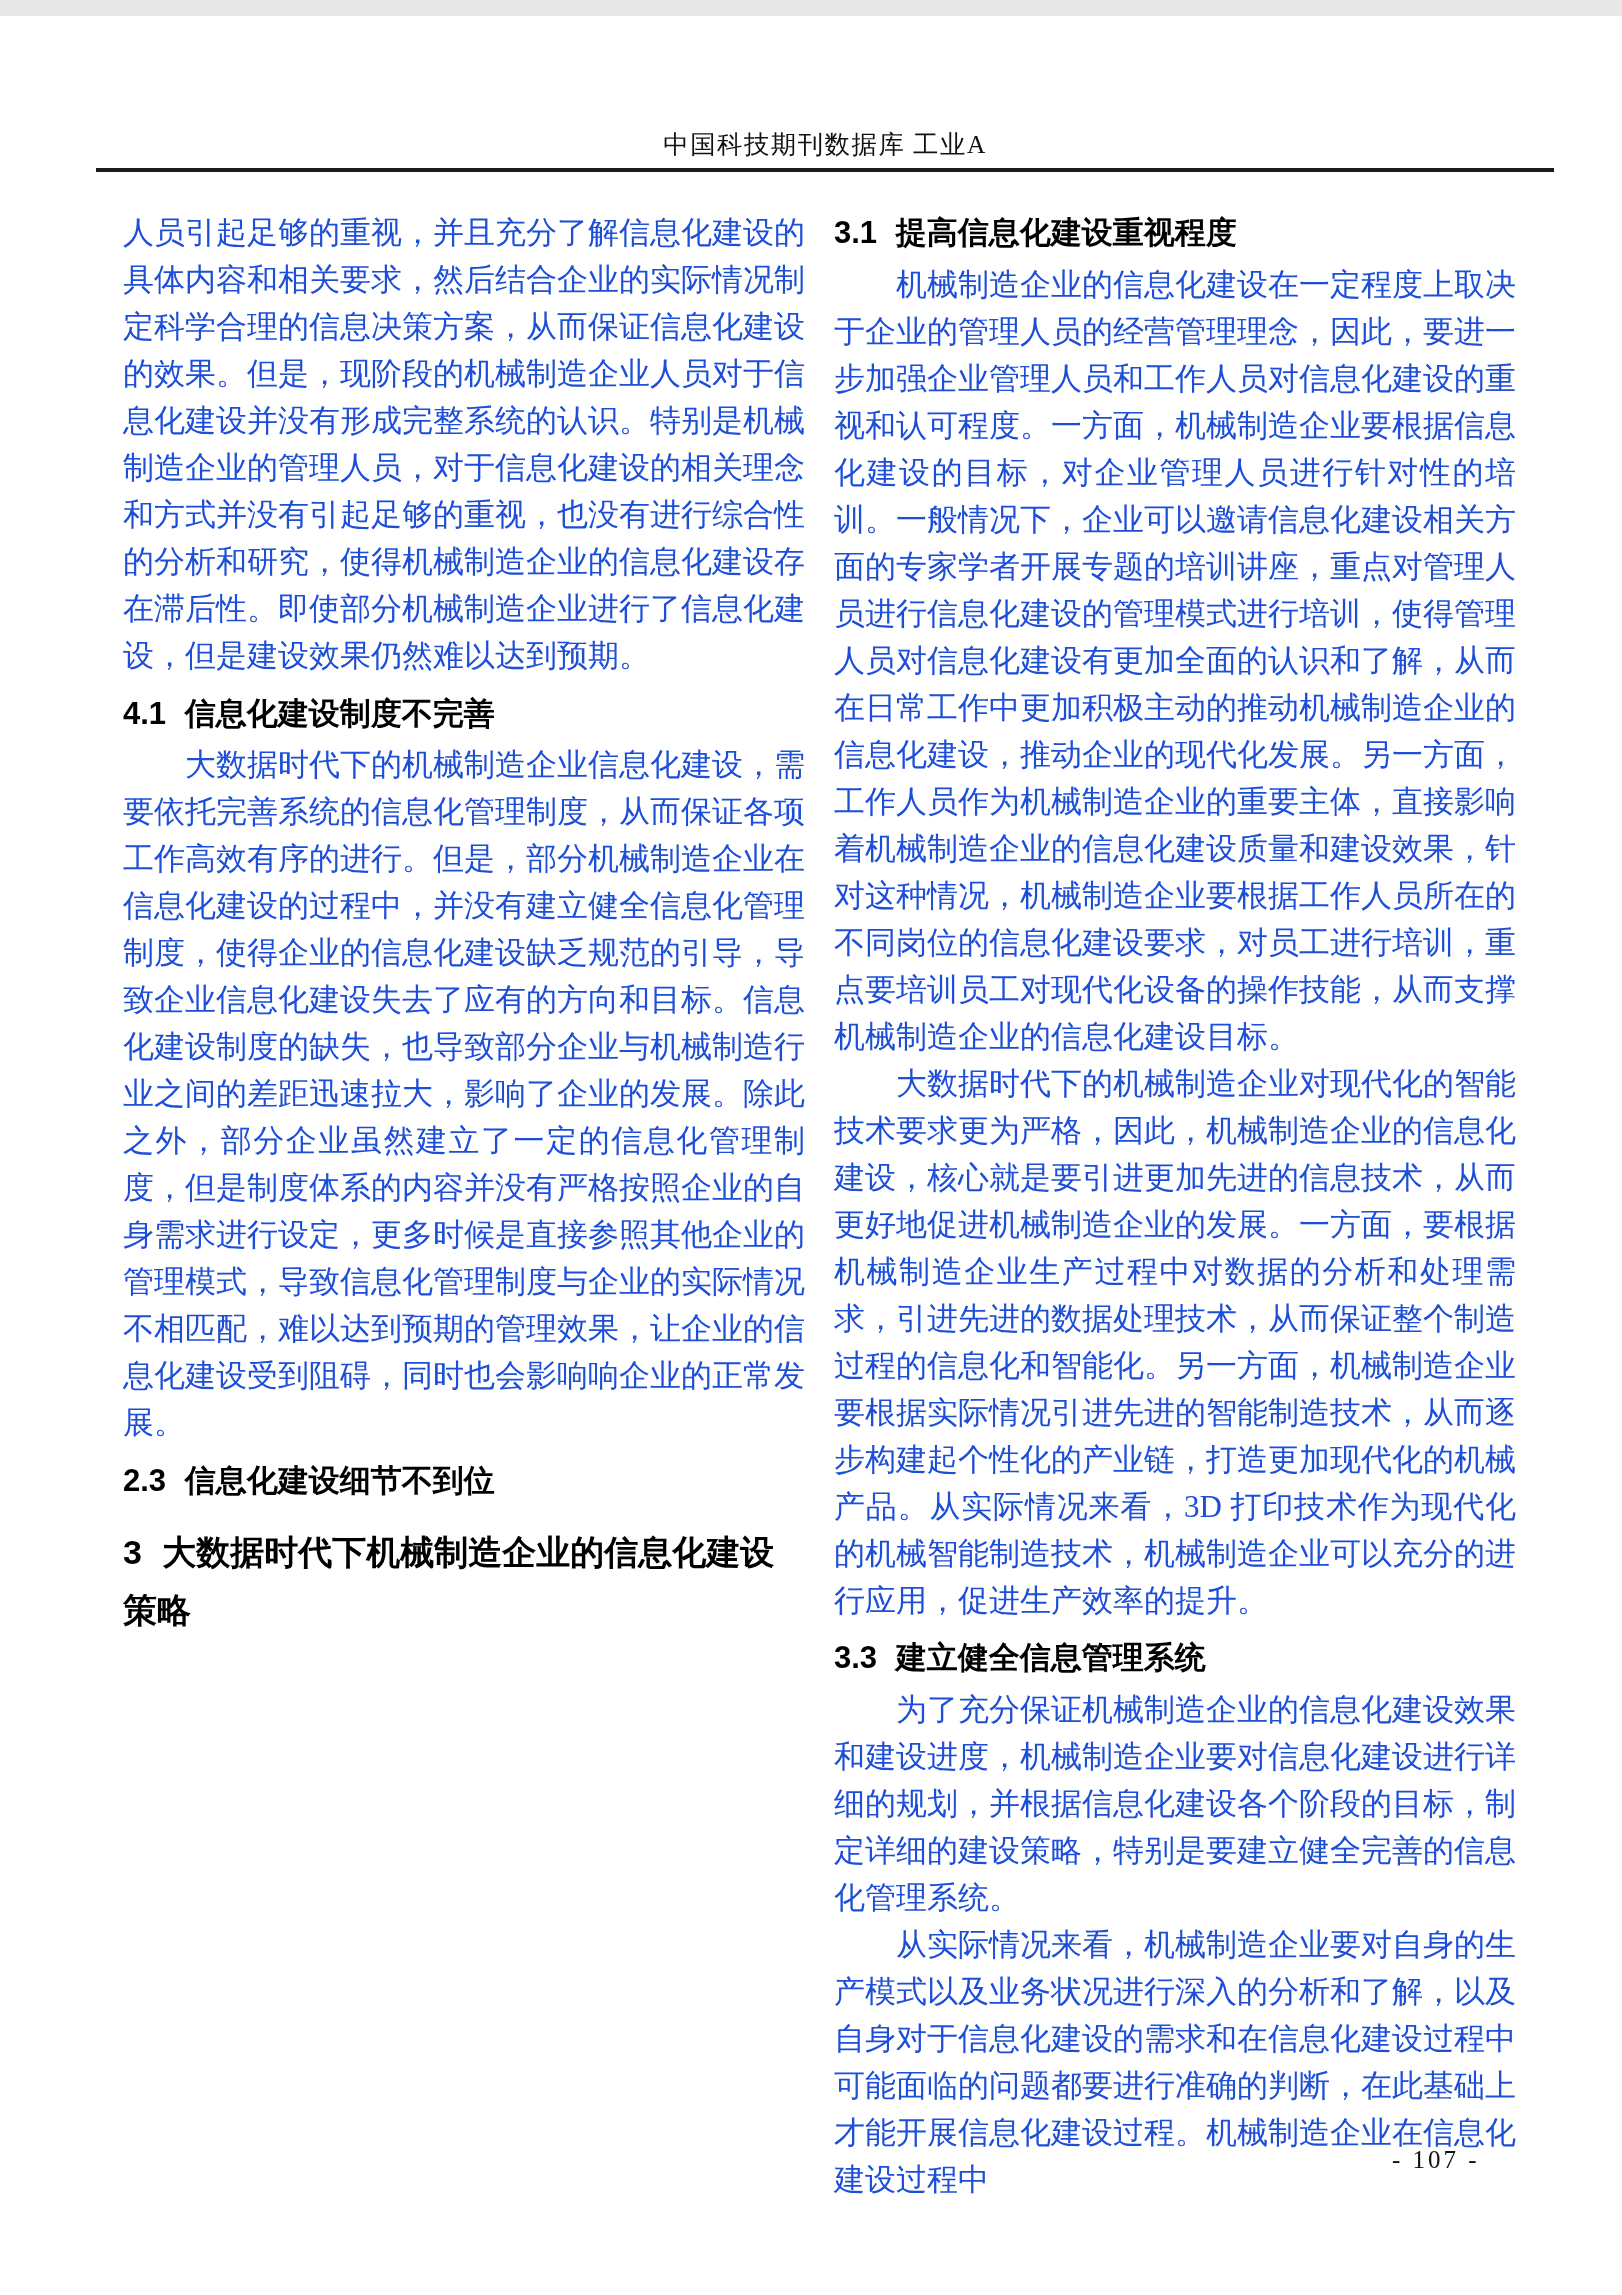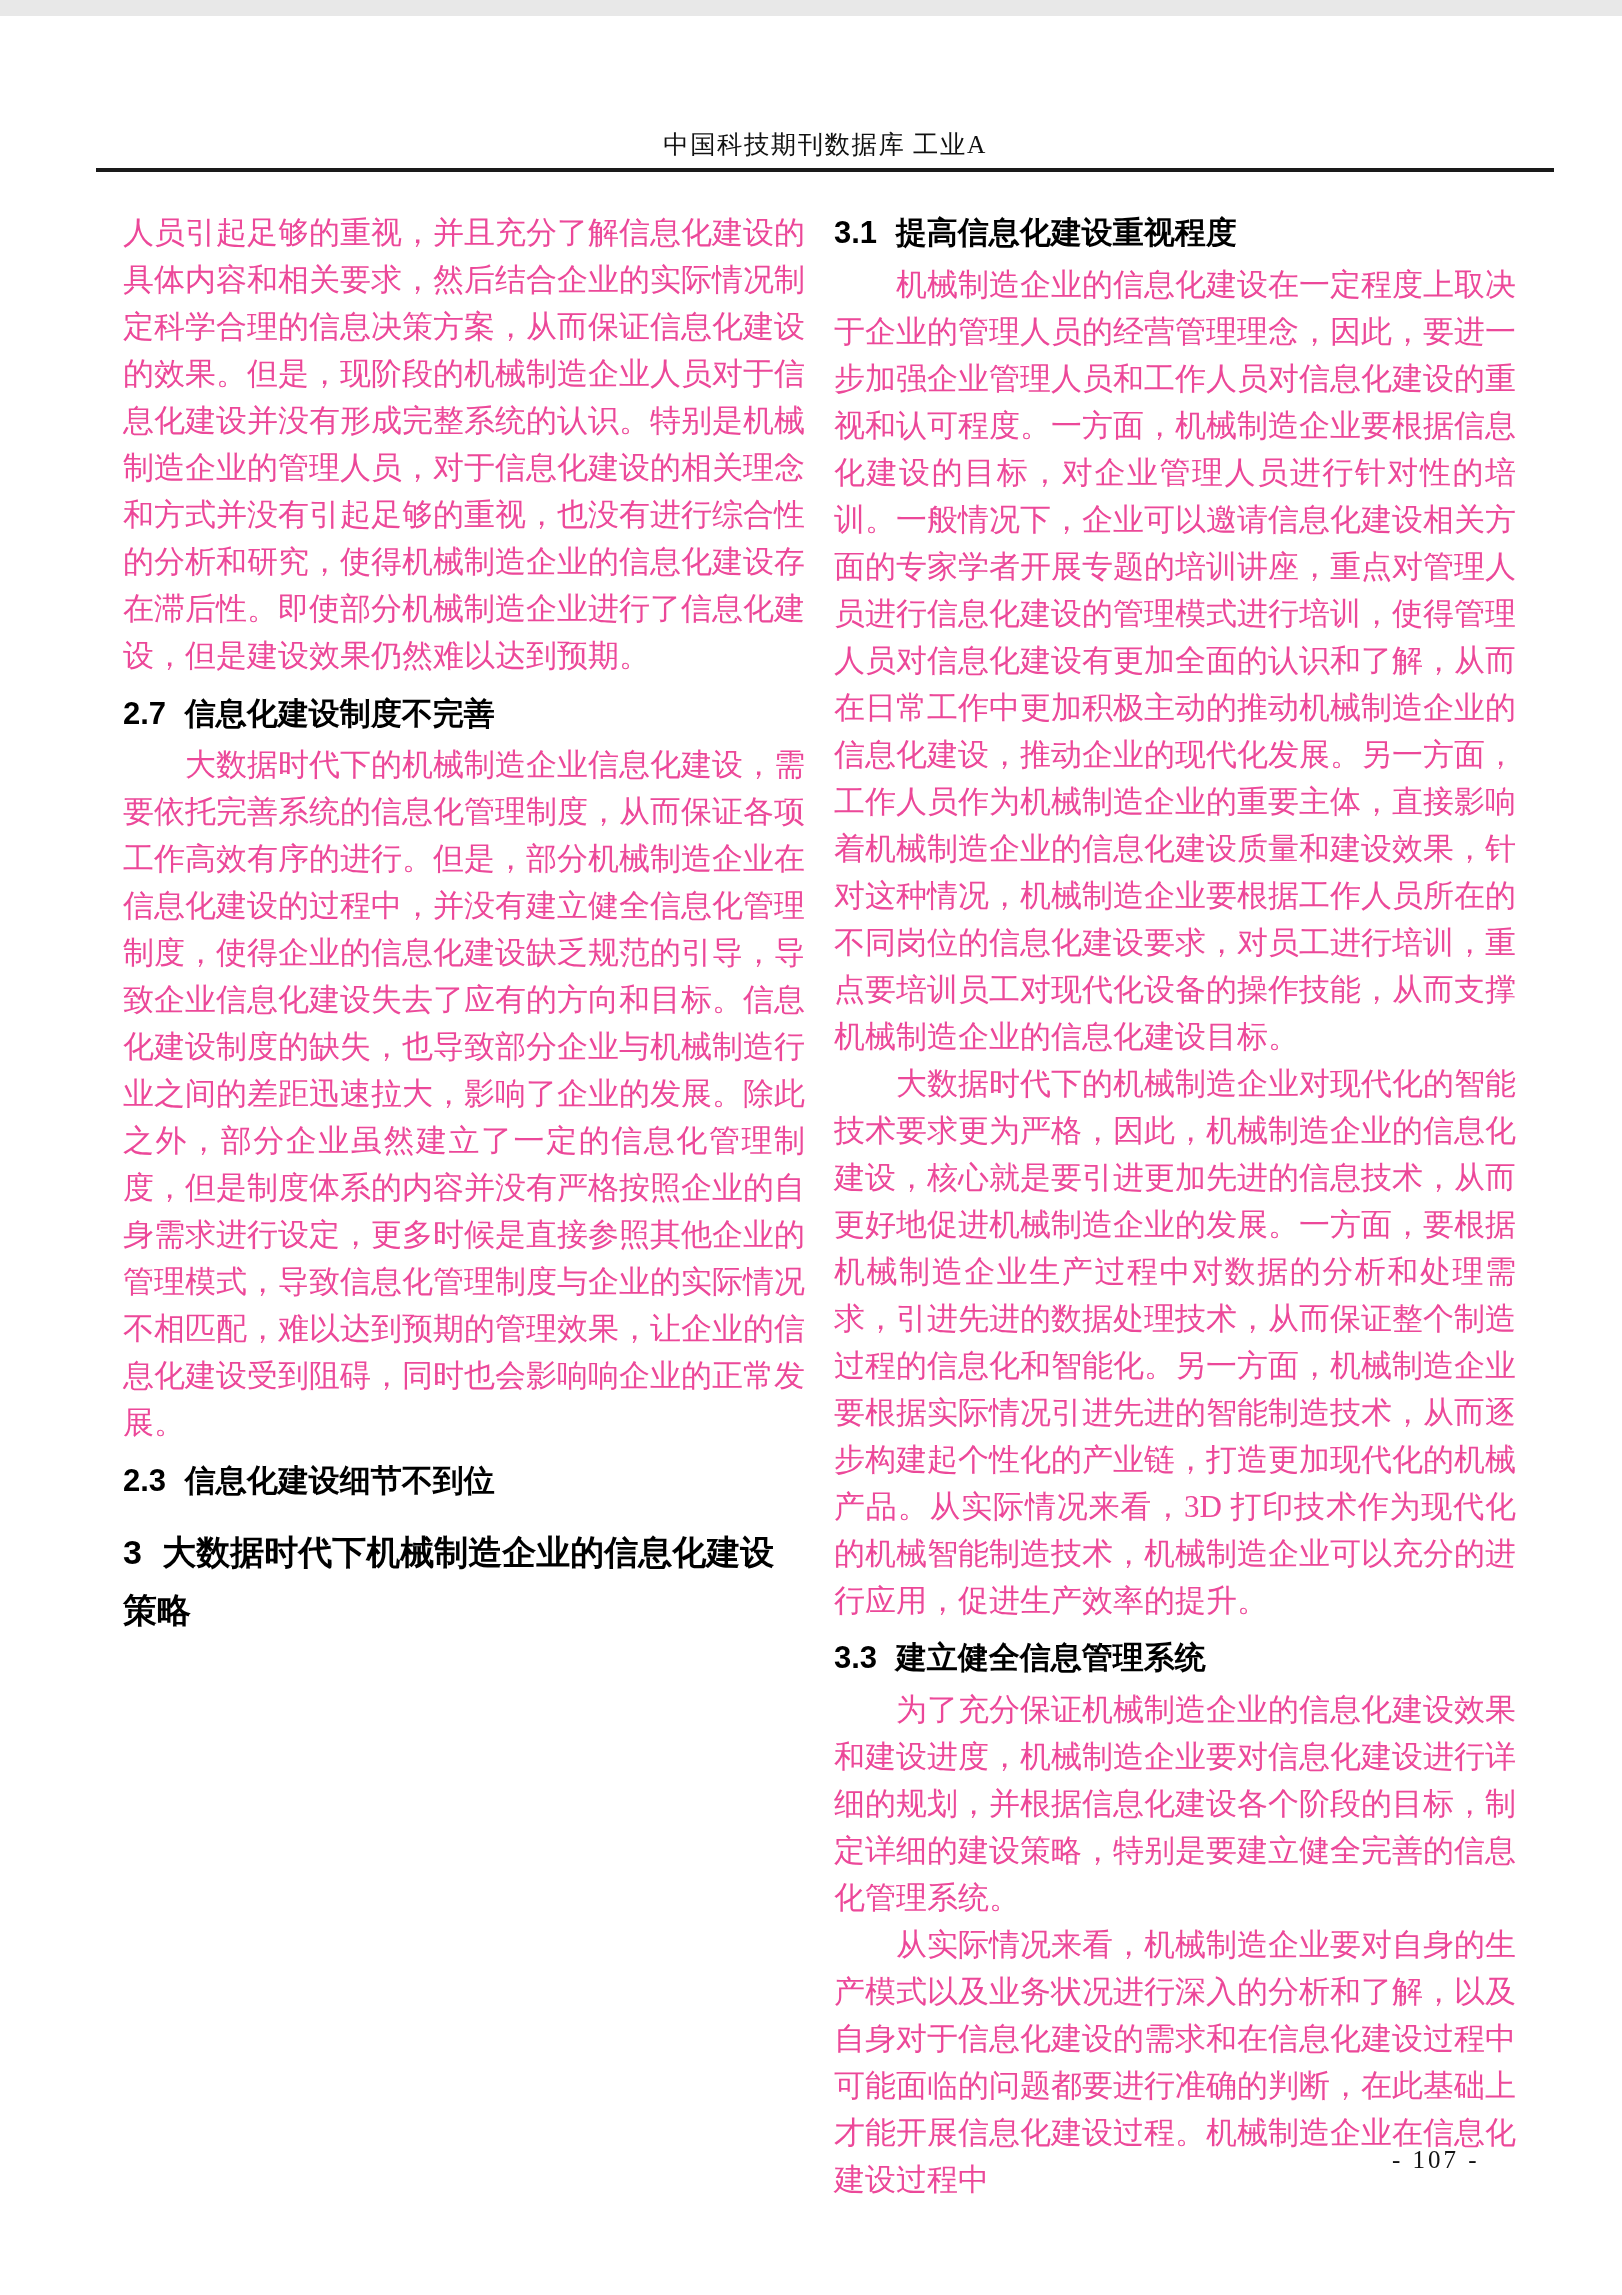--- a/index.html
+++ b/index.html
@@ -43,21 +43,21 @@
     width: 682px;
     text-align: justify;
   }
   .col-left  { left: 123px; }
   .col-right { left: 834px; }
 
   .para {
     margin: 0;
     font-size: 31px;
     line-height: 47px;
-    color: #ec4899;
+    color: #1d4ed8;
   }
   .para.indent { text-indent: 2em; }
 
   .sub-heading {
     margin: 10.5px 0 4.5px 0;
     font-size: 31px;
     line-height: 47px;
     font-weight: bold;
     color: #000;
     font-family: Liberation Sans, sans-serif;
@@ -93,21 +93,21 @@
 
   <div class="page-header">中国科技期刊数据库 工业A</div>
 
   <div class="header-rule"></div>
 
   <div class="column col-left">
 
     <p class="para">人员引起足够的重视，并且充分了解信息化建设的具体内容和相关要求，然后结合企业的实际情况制定科学合理的信息决策方案，从而保证信息化建设的效果。但是，现阶段的机械制造企业人员对于信息化建设并没有形成完整系统的认识。特别是机械制造企业的管理人员，对于信息化建设的相关理念和方式并没有引起足够的重视，也没有进行综合性的分析和研究，使得机械制造企业的信息化建设存在滞后性。即使部分机械制造企业进行了信息化建设，但是建设效果仍然难以达到预期。</p>
 
     <h3 class="sub-heading">
-      <span class="h-num">2.7</span><span>信息化建设制度不完善</span>
+      <span class="h-num">4.1</span><span>信息化建设制度不完善</span>
     </h3>
 
     <p class="para indent">大数据时代下的机械制造企业信息化建设，需要依托完善系统的信息化管理制度，从而保证各项工作高效有序的进行。但是，部分机械制造企业在信息化建设的过程中，并没有建立健全信息化管理制度，使得企业的信息化建设缺乏规范的引导，导致企业信息化建设失去了应有的方向和目标。信息化建设制度的缺失，也导致部分企业与机械制造行业之间的差距迅速拉大，影响了企业的发展。除此之外，部分企业虽然建立了一定的信息化管理制度，但是制度体系的内容并没有严格按照企业的自身需求进行设定，更多时候是直接参照其他企业的管理模式，导致信息化管理制度与企业的实际情况不相匹配，难以达到预期的管理效果，让企业的信息化建设受到阻碍，同时也会影响响企业的正常发展。</p>
 
     <h3 class="sub-heading">
       <span class="h-num">2.3</span><span>信息化建设细节不到位</span>
     </h3>
 
 
     <h2 class="chapter-heading">

